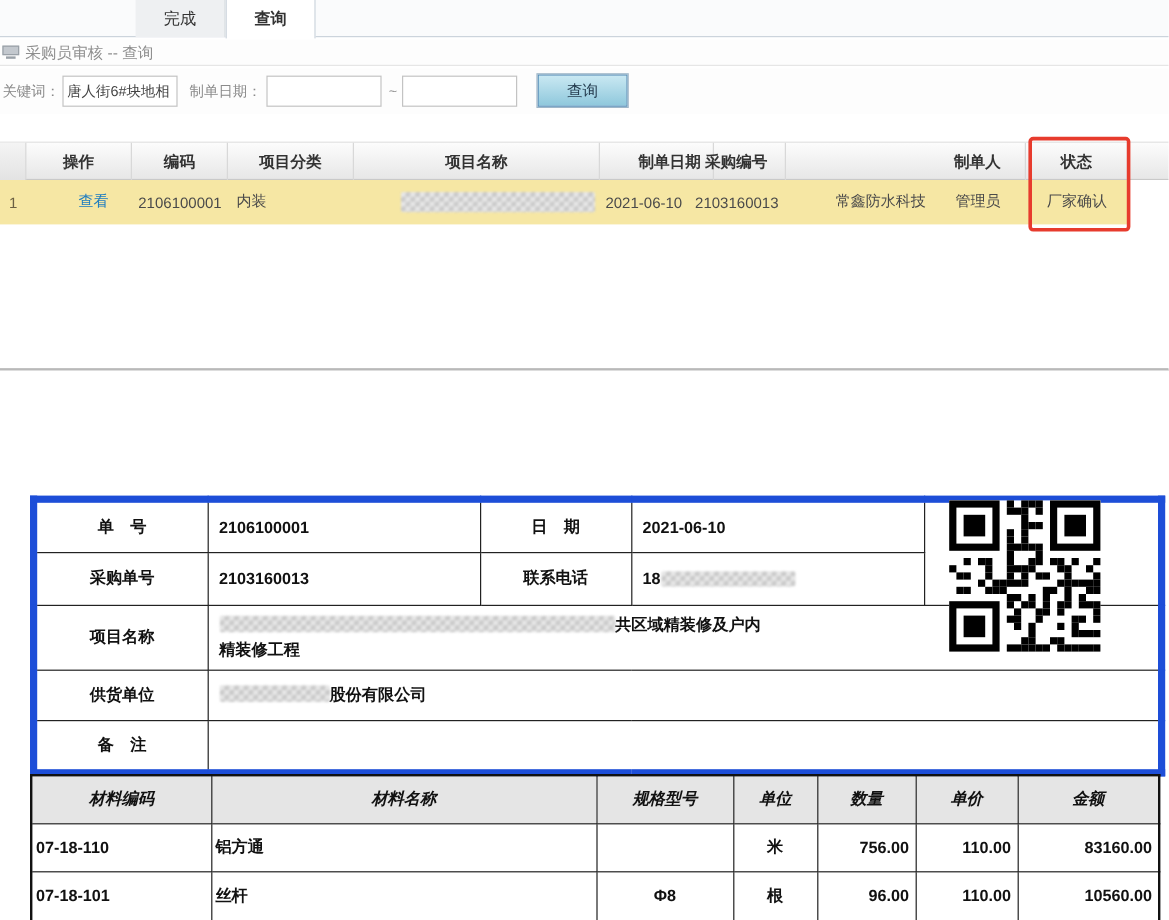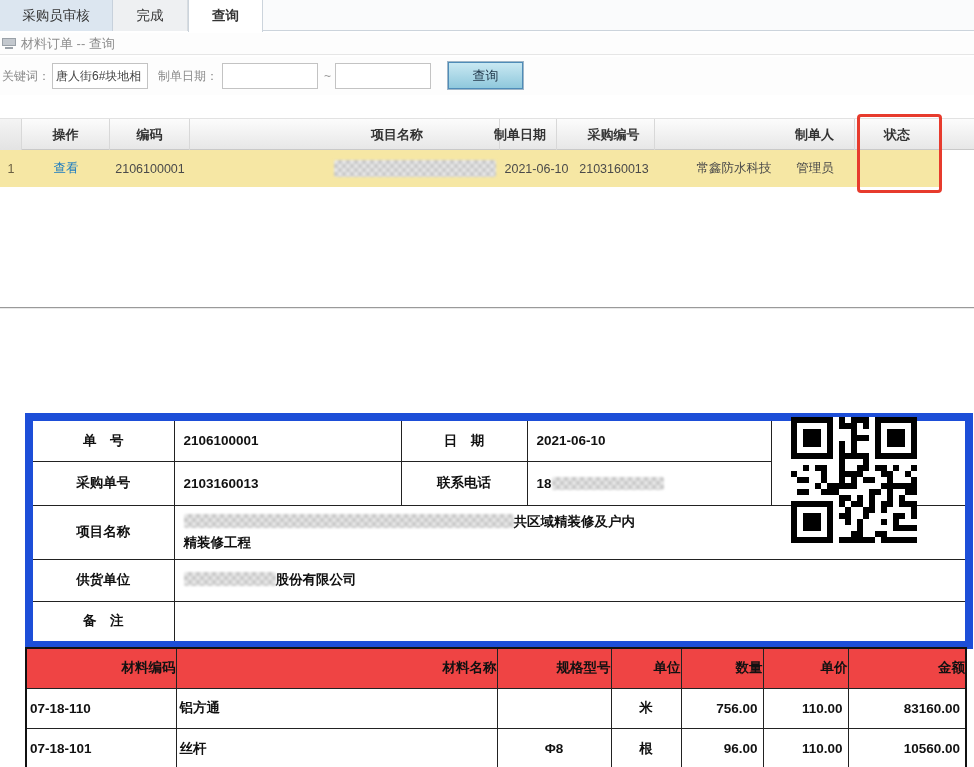--- a/index.html
+++ b/index.html
@@ -42,97 +42,97 @@
     background-size:8px 8px; background-position:0 0,4px 4px; filter:blur(1px); border-radius:2px; vertical-align:-2px; }
 
   
   .panel-divider { position:absolute; left:0; top:307px; width:974px; height:2px; background:#9a9a9a; border-bottom:1px solid #e9e9e9; }
 
   
   .doc-title { position:absolute; left:25px; top:360px; width:940px; text-align:center; font-size:21px; font-weight:bold; color:#111; letter-spacing:2px; }
   .doc-wrap { position:absolute; left:25px; top:413px; width:940px; }
   table.doc { border-collapse:collapse; table-layout:fixed; width:940px; background:#fff; }
   table.doc td { border:1px solid #222; font-size:13.5px; color:#111; overflow:hidden; }
-  table.doc { border:8px solid #1d4ed8; }
+  table.doc { border:6px solid #1d4ed8; }
   td.lbl { font-weight:bold; text-align:center; }
   td.val { font-weight:600; padding-left:9px; }
   .proj-line { line-height:21px; font-weight:600; padding-left:9px; }
   .qr { position:absolute; left:766px; top:4px; width:126px; height:126px; background:#fff; z-index:3; }
   .qr i { position:absolute; width:6px; height:6px; background:#000; }
   .finder { position:absolute; width:42px; height:42px; border:6px solid #000; background:#fff; }
   .finder::after { content:""; position:absolute; left:6px; top:6px; width:18px; height:18px; background:#000; }
   .f-tl { left:0; top:0; } .f-tr { left:84px; top:0; } .f-bl { left:0; top:84px; }
 
   table.mat { border-collapse:collapse; table-layout:fixed; width:940px; margin-top:-2px; border:2px solid #111; }
   table.mat td, table.mat th { border:1px solid #222; font-size:13.5px; color:#111; overflow:hidden; }
-  table.mat th { background:#ef4444; font-weight:bold; text-align:right; }
+  table.mat th { background:#e5e5e5; font-weight:bold; text-align:center;font-style:italic; }
   td.c { text-align:center; } td.r { text-align:right; padding-right:5px; } td.l { text-align:left; padding-left:3px; }
   table.mat td { font-weight:600; }
 </style>
 </head>
 <body>
 
 <div class="screen">
 
   <div class="tabbar">
-    <div class="tab tab1">
-        <span>采购员审核</span>
-      </div>
     <div class="tab tab2">
         <span>完成</span>
       </div>
     <div class="tab tab3">
         <span>查询</span>
       </div>
   </div>
 
   <div class="section-hd" style="top:33px;">
     <span class="mon-icon">
         <span class="scr"></span>
         <span class="base"></span>
       </span>
-    <span>材料订单 -- 查询</span>
+    <span>采购员审核 -- 查询</span>
   </div>
 
   <div class="query-row">
     <span class="q-label" style="left:2px;">关键词：</span>
     <input class="q-input" style="left: 52px; width: 96px;" value="唐人街6#块地相">
     <span class="q-label" style="left:158px;">制单日期：</span>
     <input class="q-input" style="left: 222px; width: 96px;" value="">
     <span class="tilde" style="left:324px;">~</span>
     <input class="q-input" style="left: 335px; width: 96px;" value="">
     <button class="search-btn">查询</button>
   </div>
 
 
   <div class="list-hd">
     <div class="hcell" style="left:0;width:22px;background:linear-gradient(#f4f4f4,#e3e3e3);"></div>
     <div class="hcell" style="left:22px;width:88px;">操作</div>
     <div class="hcell" style="left:110px;width:80px;">编码</div>
+    <div class="hcell" style="left:190px;width:105px;">项目分类</div>
     <div class="hcell" style="left:295px;width:205px;">项目名称</div>
-    <div class="hcell" style="left:484px;width:73px;">制单日期</div>
+    <div class="hcell" style="left:522px;width:73px;">制单日期</div>
     <div class="hcell" style="left:573px;width:82px;">采购编号</div>
     <div class="hcell" style="left:775px;width:80px;">制单人</div>
     <div class="hcell" style="left:855px;width:85px;">状态</div>
     <div class="hcell" style="left:940px;width:34px;border-right:none;"></div>
   </div>
 
   <div class="list-row">
     <div class="rcell" style="left:0;width:22px;color:#6b6043;">1</div>
-    <div class="rcell" style="left:22px;width:88px;align-items:center;">
+    <div class="rcell" style="left:34px;width:88px;align-items:center;">
         <span class="view-link">查看</span>
       </div>
     <div class="rcell" style="left:110px;width:80px;">2106100001</div>
+    <div class="rcell left" style="left:190px;width:105px;">内装</div>
     <div class="rcell left" style="left:295px;width:205px;">
         <span class="mosaic" style="width:162px;height:17px;margin-left:32px;"></span>
       </div>
     <div class="rcell" style="left:500px;width:73px;">2021-06-10</div>
     <div class="rcell" style="left:573px;width:82px;">2103160013</div>
     <div class="rcell" style="left:674px;width:120px;">常鑫防水科技</div>
     <div class="rcell" style="left:775px;width:80px;">管理员</div>
+    <div class="rcell" style="left:855px;width:85px;">厂家确认</div>
   </div>
 
   <div class="status-box"></div>
 
   <div class="panel-divider"></div>
 
 
   <div class="doc-wrap">
     <table class="doc">
       <colgroup>

